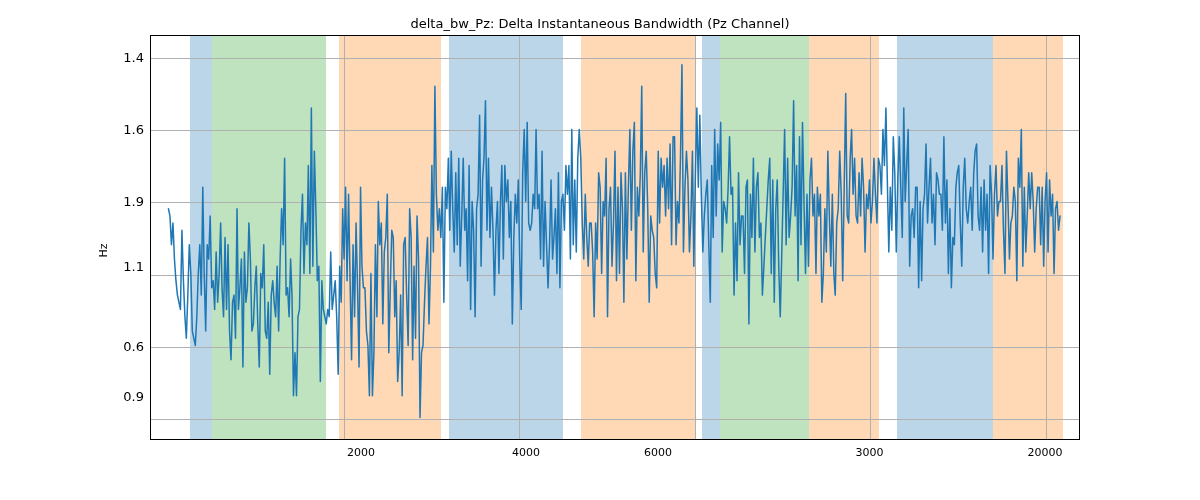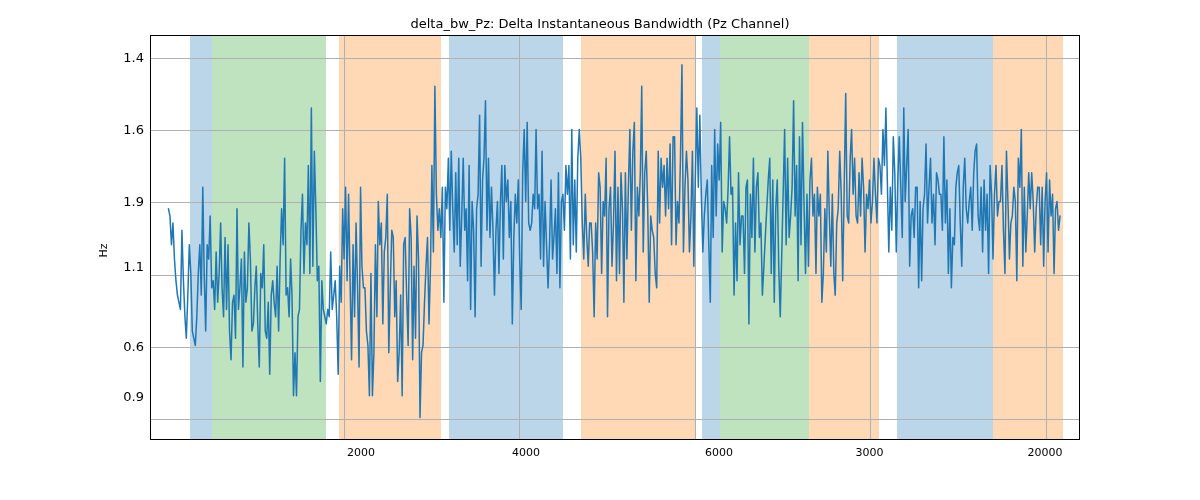--- a/index.html
+++ b/index.html
@@ -137,21 +137,21 @@
         <div class="gridline-h" style="top: 21.6964px;"></div>
         <svg class="signal" viewBox="0 0 930 405" preserveAspectRatio="none">
         <polyline id="signal-poly" points="17.5,173.6 19.0,180.8 20.5,209.7 22.0,188.0 23.5,224.2 25.0,245.9 26.5,260.4 28.0,267.6 29.5,274.8 31.0,195.3 32.5,245.9 34.0,282.1 35.4,303.8 36.9,260.4 38.4,209.7 39.9,238.7 41.4,296.5 42.9,303.8 44.4,311.0 45.9,282.1 47.4,238.7 48.9,209.7 50.4,260.4 51.9,151.9 53.3,238.7 54.8,296.5 56.3,209.7 57.8,224.2 59.3,180.8 60.8,253.1 62.3,245.9 63.8,274.8 65.3,217.0 66.8,267.6 68.3,238.7 69.8,188.0 71.2,253.1 72.7,282.1 74.2,202.5 75.7,274.8 77.2,209.7 78.7,296.5 80.2,325.4 81.7,267.6 83.2,260.4 84.7,303.8 86.2,173.6 87.6,274.8 89.1,253.1 90.6,224.2 92.1,332.7 93.6,217.0 95.1,267.6 96.6,253.1 98.1,188.0 99.6,224.2 101.1,296.5 102.6,289.3 104.1,253.1 105.5,231.4 107.0,289.3 108.5,332.7 110.0,238.7 111.5,253.1 113.0,209.7 114.5,296.5 116.0,303.8 117.5,267.6 119.0,339.9 120.5,260.4 122.0,245.9 123.4,267.6 124.9,282.1 126.4,231.4 127.9,296.5 129.4,224.2 130.9,173.6 132.4,209.7 133.9,122.9 135.4,260.4 136.9,253.1 138.4,282.1 139.9,224.2 141.3,260.4 142.8,361.6 144.3,318.2 145.8,361.6 147.3,282.1 148.8,274.8 150.3,195.3 151.8,159.1 153.3,238.7 154.8,188.0 156.3,209.7 157.7,130.2 159.2,238.7 160.7,72.3 162.2,231.4 163.7,115.7 165.2,173.6 166.7,245.9 168.2,231.4 169.7,347.1 171.2,245.9 172.7,274.8 174.2,282.1 175.6,289.3 177.1,274.8 178.6,282.1 180.1,217.0 181.6,274.8 183.1,260.4 184.6,245.9 186.1,282.1 187.6,339.9 189.1,231.4 190.6,267.6 192.1,173.6 193.5,224.2 195.0,151.9 196.5,245.9 198.0,159.1 199.5,245.9 201.0,325.4 202.5,209.7 204.0,282.1 205.5,188.0 207.0,253.1 208.5,332.7 210.0,151.9 211.4,231.4 212.9,253.1 214.4,253.1 215.9,296.5 217.4,311.0 218.9,361.6 220.4,238.7 221.9,361.6 223.4,318.2 224.9,209.7 226.4,282.1 227.8,166.3 229.3,209.7 230.8,188.0 232.3,289.3 233.8,217.0 235.3,202.5 236.8,159.1 238.3,318.2 239.8,253.1 241.3,195.3 242.8,202.5 244.3,282.1 245.7,245.9 247.2,347.1 248.7,318.2 250.2,260.4 251.7,361.6 253.2,209.7 254.7,202.5 256.2,260.4 257.7,311.0 259.2,173.6 260.7,202.5 262.2,325.4 263.6,231.4 265.1,303.8 266.6,180.8 268.1,224.2 269.6,383.3 271.1,318.2 272.6,311.0 274.1,267.6 275.6,231.4 277.1,202.5 278.6,289.3 280.1,231.4 281.5,130.2 283.0,217.0 284.5,50.6 286.0,159.1 287.5,195.3 289.0,173.6 290.5,202.5 292.0,151.9 293.5,267.6 295.0,151.9 296.5,173.6 298.0,122.9 299.4,195.3 300.9,115.7 302.4,173.6 303.9,217.0 305.4,137.4 306.9,209.7 308.4,122.9 309.9,231.4 311.4,180.8 312.9,122.9 314.4,195.3 315.8,173.6 317.3,245.9 318.8,130.2 320.3,274.8 321.8,166.3 323.3,195.3 324.8,282.1 326.3,173.6 327.8,159.1 329.3,79.6 330.8,231.4 332.3,144.6 333.7,122.9 335.2,65.1 336.7,195.3 338.2,122.9 339.7,202.5 341.2,151.9 342.7,195.3 344.2,260.4 345.7,195.3 347.2,166.3 348.7,238.7 350.2,166.3 351.6,130.2 353.1,224.2 354.6,130.2 356.1,166.3 357.6,144.6 359.1,202.5 360.6,166.3 362.1,289.3 363.6,202.5 365.1,159.1 366.6,188.0 368.1,144.6 369.5,224.2 371.0,274.8 372.5,137.4 374.0,94.0 375.5,166.3 377.0,86.8 378.5,188.0 380.0,195.3 381.5,188.0 383.0,159.1 384.5,173.6 385.9,94.0 387.4,173.6 388.9,159.1 390.4,224.2 391.9,115.7 393.4,231.4 394.9,166.3 396.4,209.7 397.9,253.1 399.4,209.7 400.9,144.6 402.4,224.2 403.8,202.5 405.3,173.6 406.8,238.7 408.3,137.4 409.8,253.1 411.3,166.3 412.8,159.1 414.3,195.3 415.8,130.2 417.3,159.1 418.8,130.2 420.3,224.2 421.7,94.0 423.2,209.7 424.7,144.6 426.2,217.0 427.7,122.9 429.2,94.0 430.7,122.9 432.2,188.0 433.7,224.2 435.2,159.1 436.7,202.5 438.2,231.4 439.6,188.0 441.1,188.0 442.6,217.0 444.1,282.1 445.6,188.0 447.1,224.2 448.6,137.4 450.1,151.9 451.6,238.7 453.1,166.3 454.6,180.8 456.1,122.9 457.5,282.1 459.0,173.6 460.5,151.9 462.0,231.4 463.5,188.0 465.0,115.7 466.5,245.9 468.0,151.9 469.5,238.7 471.0,137.4 472.5,173.6 473.9,267.6 475.4,137.4 476.9,224.2 478.4,151.9 479.9,94.0 481.4,195.3 482.9,115.7 484.4,86.8 485.9,245.9 487.4,151.9 488.9,180.8 490.4,137.4 491.8,50.6 493.3,217.0 494.8,137.4 496.3,115.7 497.8,173.6 499.3,267.6 500.8,180.8 502.3,195.3 503.8,202.5 505.3,238.7 506.8,253.1 508.3,115.7 509.7,188.0 511.2,122.9 512.7,151.9 514.2,130.2 515.7,180.8 517.2,122.9 518.7,173.6 520.2,108.5 521.7,209.7 523.2,101.2 524.7,101.2 526.2,209.7 527.6,166.3 529.1,188.0 530.6,122.9 532.1,28.9 533.6,217.0 535.1,151.9 536.6,115.7 538.1,144.6 539.6,217.0 541.1,180.8 542.6,115.7 544.0,231.4 545.5,144.6 547.0,72.3 548.5,151.9 550.0,79.6 551.5,159.1 553.0,217.0 554.5,180.8 556.0,159.1 557.5,144.6 559.0,209.7 560.5,267.6 561.9,130.2 563.4,202.5 564.9,94.0 566.4,180.8 567.9,108.5 569.4,144.6 570.9,86.8 572.4,217.0 573.9,166.3 575.4,173.6 576.9,188.0 578.4,151.9 579.8,101.2 581.3,159.1 582.8,151.9 584.3,260.4 585.8,188.0 587.3,245.9 588.8,137.4 590.3,209.7 591.8,180.8 593.3,180.8 594.8,238.7 596.3,151.9 597.7,144.6 599.2,289.3 600.7,159.1 602.2,202.5 603.7,122.9 605.2,217.0 606.7,151.9 608.2,137.4 609.7,202.5 611.2,188.0 612.7,260.4 614.2,231.4 615.6,202.5 617.1,173.6 618.6,144.6 620.1,122.9 621.6,238.7 623.1,144.6 624.6,267.6 626.1,173.6 627.6,144.6 629.1,231.4 630.6,282.1 632.0,224.2 633.5,159.1 635.0,94.0 636.5,209.7 638.0,122.9 639.5,202.5 641.0,180.8 642.5,151.9 644.0,65.1 645.5,180.8 647.0,130.2 648.5,245.9 649.9,101.2 651.4,209.7 652.9,86.8 654.4,166.3 655.9,238.7 657.4,159.1 658.9,231.4 660.4,144.6 661.9,122.9 663.4,180.8 664.9,159.1 666.4,238.7 667.8,151.9 669.3,180.8 670.8,159.1 672.3,267.6 673.8,238.7 675.3,173.6 676.8,217.0 678.3,115.7 679.8,180.8 681.3,231.4 682.8,159.1 684.3,238.7 685.7,260.4 687.2,188.0 688.7,173.6 690.2,115.7 691.7,159.1 693.2,245.9 694.7,151.9 696.2,57.9 697.7,180.8 699.2,188.0 700.7,122.9 702.1,94.0 703.6,159.1 705.1,122.9 706.6,180.8 708.1,188.0 709.6,137.4 711.1,180.8 712.6,122.9 714.1,151.9 715.6,217.0 717.1,159.1 718.6,173.6 720.0,144.6 721.5,188.0 723.0,166.3 724.5,122.9 726.0,159.1 727.5,188.0 729.0,122.9 730.5,130.2 732.0,159.1 733.5,94.0 735.0,130.2 736.5,72.3 737.9,144.6 739.4,217.0 740.9,151.9 742.4,195.3 743.9,101.2 745.4,137.4 746.9,217.0 748.4,144.6 749.9,101.2 751.4,151.9 752.9,202.5 754.4,72.3 755.8,166.3 757.3,130.2 758.8,94.0 760.3,231.4 761.8,180.8 763.3,173.6 764.8,202.5 766.3,151.9 767.8,151.9 769.3,253.1 770.8,166.3 772.3,245.9 773.7,173.6 775.2,159.1 776.7,108.5 778.2,188.0 779.7,151.9 781.2,122.9 782.7,188.0 784.2,159.1 785.7,209.7 787.2,137.4 788.7,144.6 790.1,159.1 791.6,159.1 793.1,195.3 794.6,101.2 796.1,188.0 797.6,144.6 799.1,238.7 800.6,173.6 802.1,253.1 803.6,202.5 805.1,209.7 806.6,151.9 808.0,137.4 809.5,130.2 811.0,188.0 812.5,231.4 814.0,151.9 815.5,122.9 817.0,173.6 818.5,188.0 820.0,166.3 821.5,151.9 823.0,195.3 824.5,137.4 825.9,115.7 827.4,108.5 828.9,180.8 830.4,195.3 831.9,151.9 833.4,217.0 834.9,144.6 836.4,195.3 837.9,159.1 839.4,238.7 840.9,130.2 842.4,159.1 843.8,224.2 845.3,159.1 846.8,130.2 848.3,180.8 849.8,166.3 851.3,166.3 852.8,130.2 854.3,195.3 855.8,238.7 857.3,115.7 858.8,166.3 860.3,224.2 861.7,188.0 863.2,180.8 864.7,151.9 866.2,166.3 867.7,245.9 869.2,122.9 870.7,151.9 872.2,94.0 873.7,231.4 875.2,151.9 876.7,217.0 878.1,180.8 879.6,137.4 881.1,173.6 882.6,137.4 884.1,166.3 885.6,217.0 887.1,173.6 888.6,151.9 890.1,151.9 891.6,209.7 893.1,151.9 894.6,231.4 896.0,166.3 897.5,137.4 899.0,217.0 900.5,144.6 902.0,180.8 903.5,159.1 905.0,238.7 906.5,173.6 908.0,166.3 909.5,195.3 911.0,180.8"></polyline>
       </svg>
     </div>
   </div>
 
 
 <div class="tick-label-x" style="left: 343.019px; margin-left: 18px;">2000</div>
     <div class="tick-label-x" style="left: 526px;">4000</div>
-    <div class="tick-label-x" style="left: 719px;">6000</div>
+    <div class="tick-label-x" style="left: 658px;">6000</div>
     <div class="tick-label-x" style="left: 869.434px;">3000</div>
     <div class="tick-label-x" style="left: 1044.91px;">20000</div>
     <div class="tick-label-y" style="top: 396px;">0.9</div>
     <div class="tick-label-y" style="top: 345.982px;">0.6</div>
     <div class="tick-label-y" style="top: 266px; text-align: center;">1.1</div>
     <div class="tick-label-y" style="top: 201.339px;">1.9</div>
     <div class="tick-label-y" style="top: 129.018px;">1.6</div>
     <div class="tick-label-y" style="top: 56.6964px;">1.4</div>
   </div>
 

